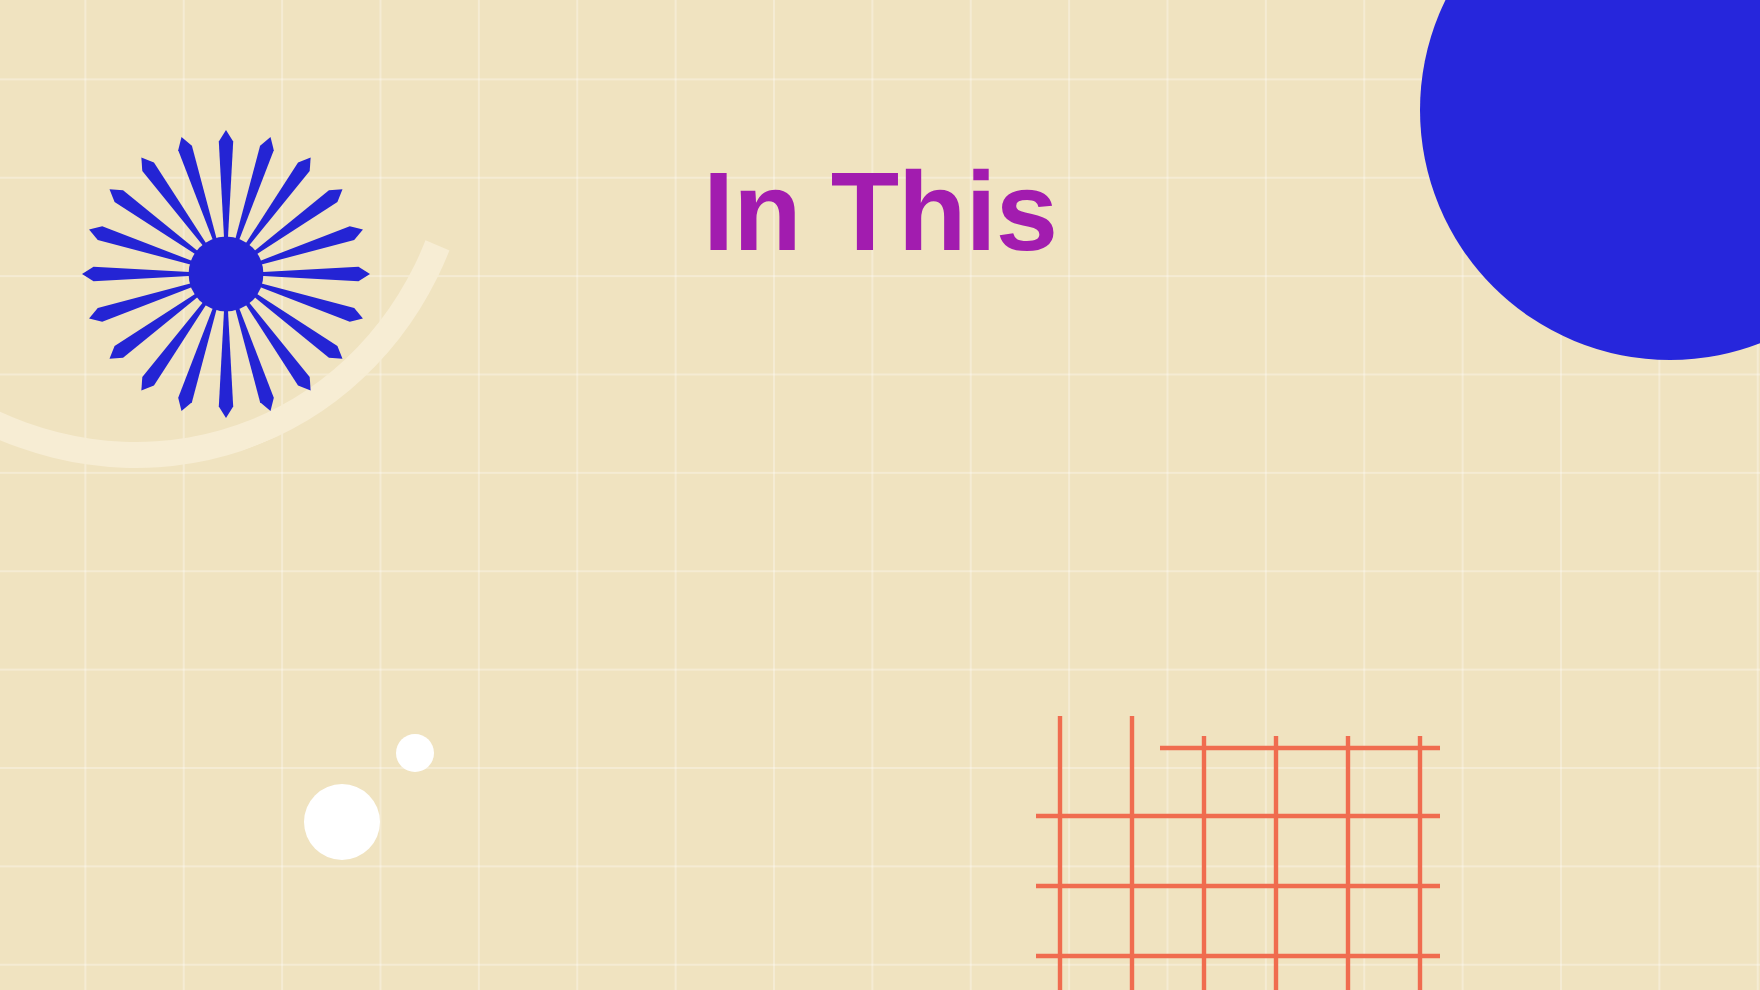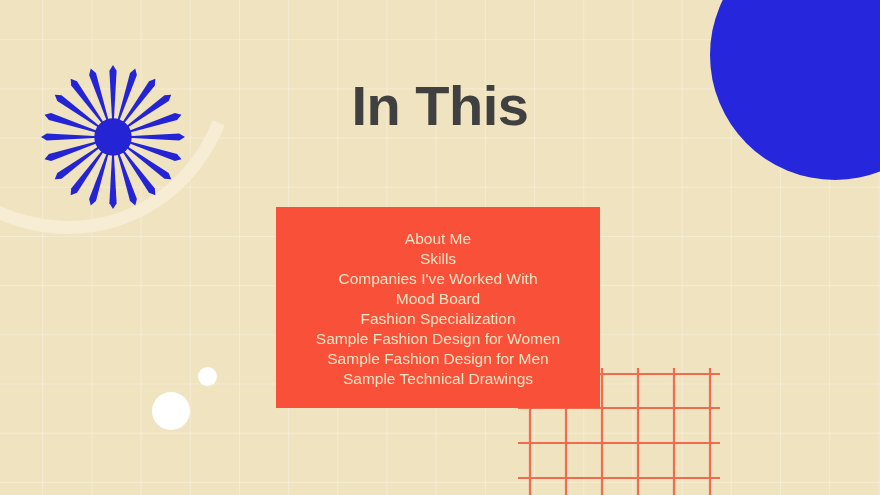--- a/index.html
+++ b/index.html
@@ -83,21 +83,21 @@
   }
   .deco-grid svg { display: block; width: 100%; height: 100%; overflow: visible; }
 
   
   .title {
     position: absolute;
     left: 180px;
     top: 76px;
     width: 520px;
     text-align: center;
-    color: #404040;
+    color: #a21caf;
     font-size: 56px;
     font-weight: bold;
     line-height: 1.07;
     letter-spacing: -0.5px;
   }
 
   
   .content-box {
     position: absolute;
     left: 276px;
@@ -181,26 +181,14 @@
         <line x1="-2" y1="118" x2="200" y2="118"></line>
         <line x1="60" y1="14" x2="200" y2="14"></line>
       </g>
     </svg>
   </div>
 
   <div class="title">
     <div>In This</div>
   </div>
 
-  <div class="content-box">
-    <ul class="content-list">
-      <li>About Me</li>
-      <li>Skills</li>
-      <li>Companies I've Worked With</li>
-      <li>Mood Board</li>
-      <li>Fashion Specialization</li>
-      <li>Sample Fashion Design for Women</li>
-      <li>Sample Fashion Design for Men</li>
-      <li>Sample Technical Drawings</li>
-    </ul>
-  </div>
 
 </div>
 
 </body></html>

